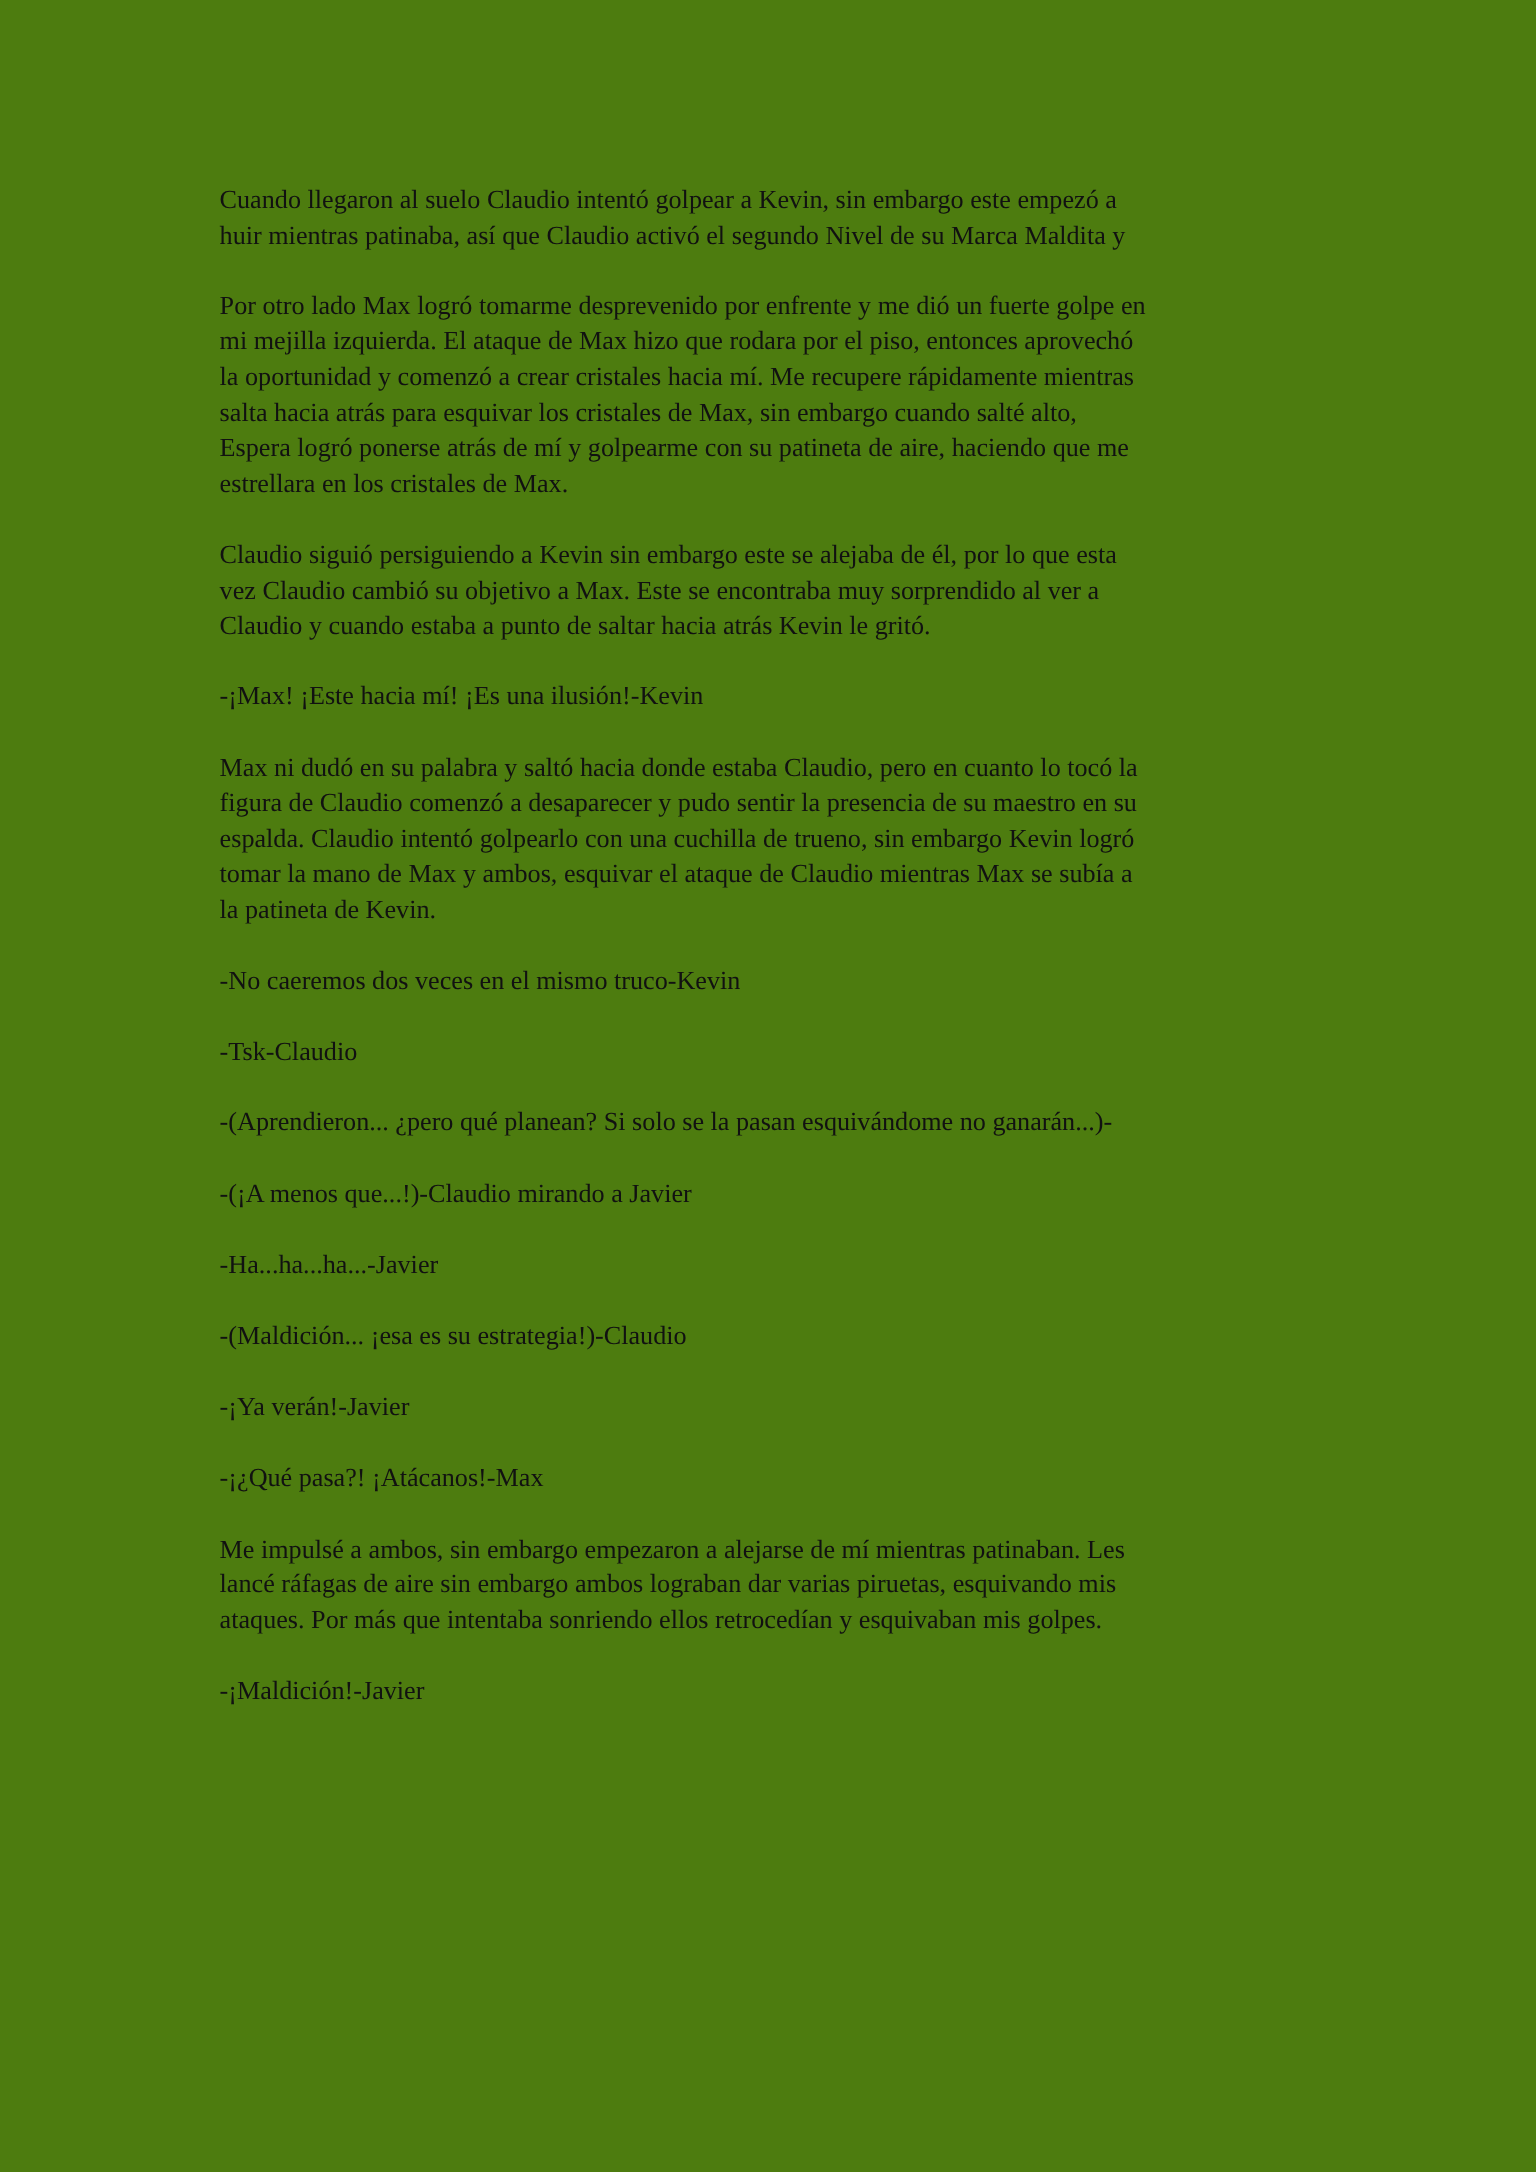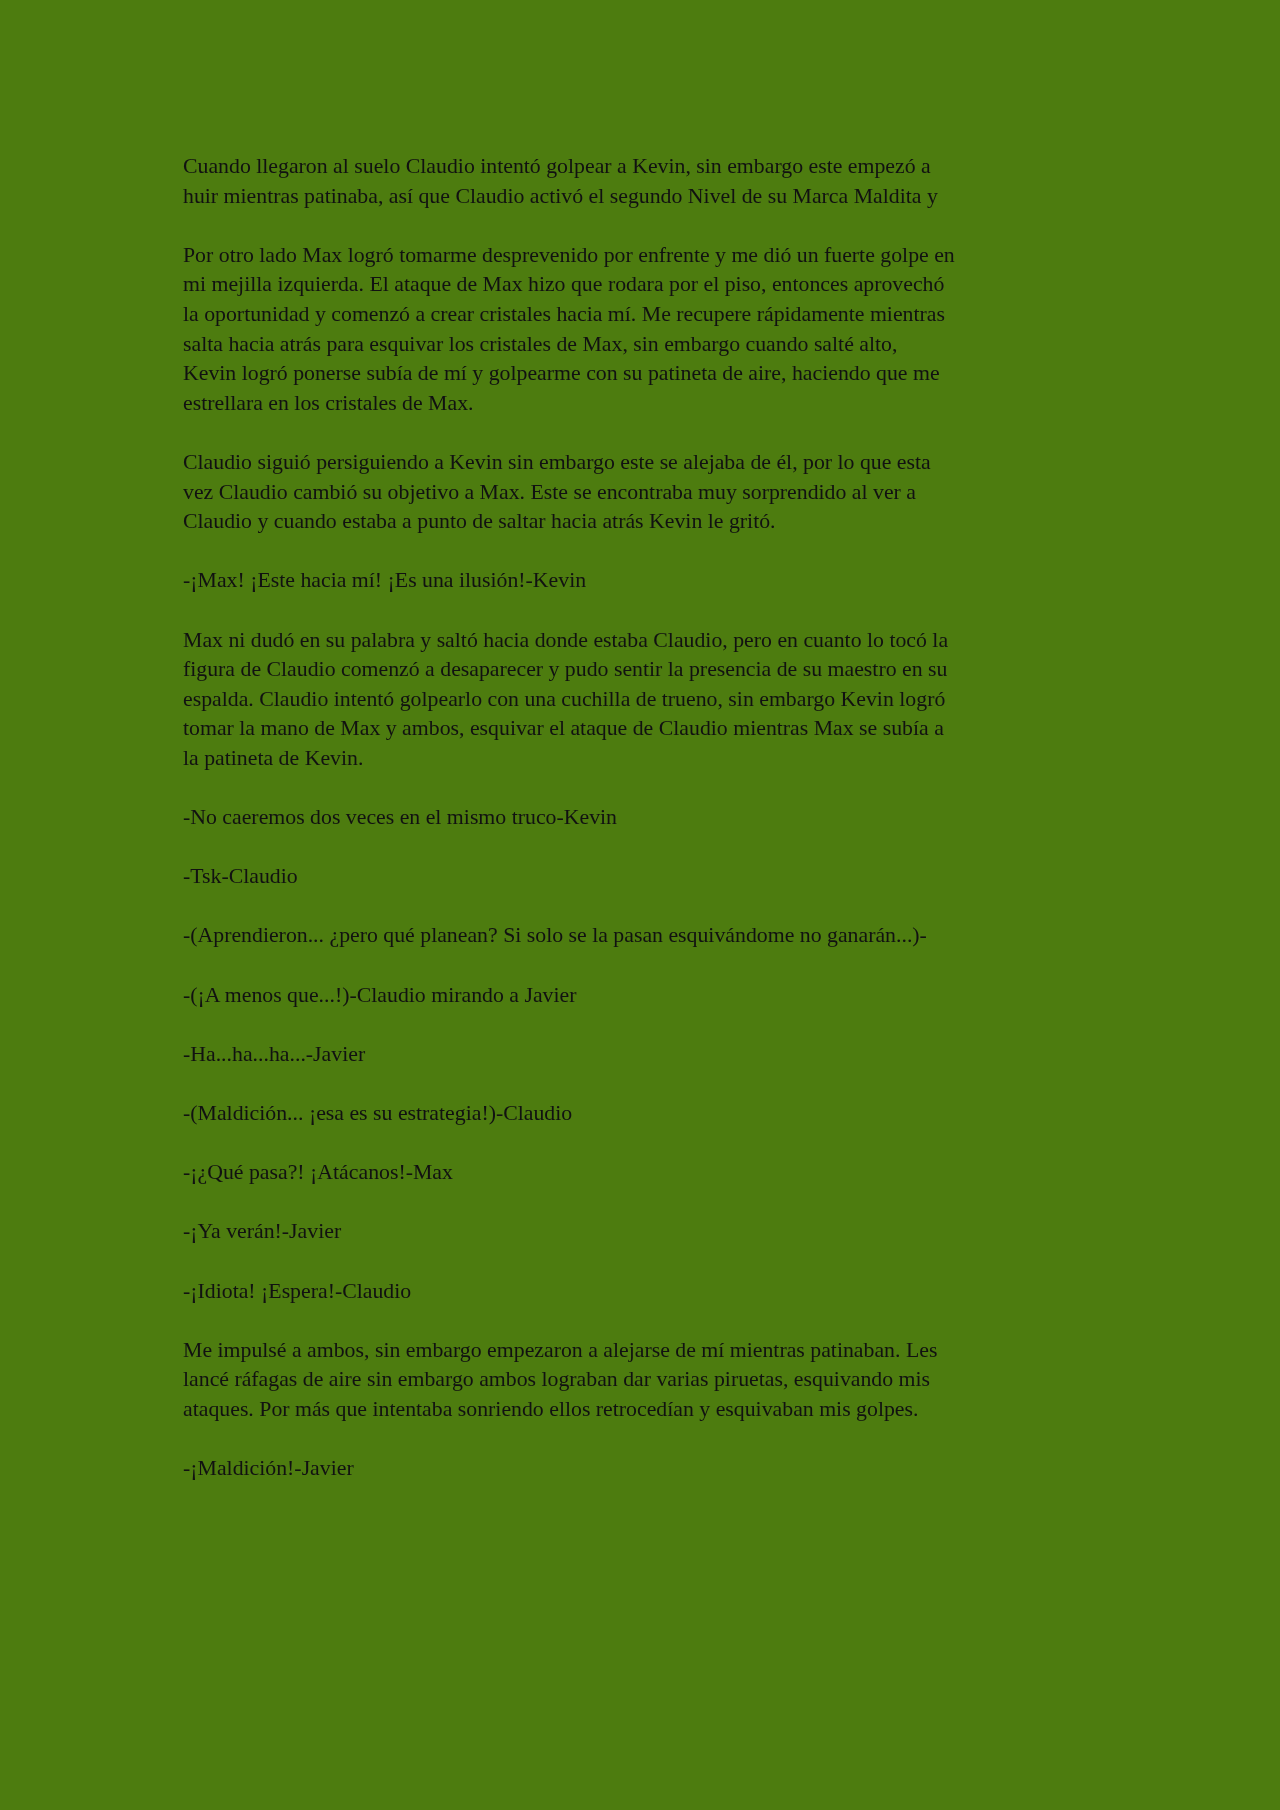--- a/index.html
+++ b/index.html
@@ -49,21 +49,21 @@
 
     <p class="para">
       <span class="line">Cuando llegaron al suelo Claudio intentó golpear a Kevin, sin embargo este empezó a</span>
       <span class="line">huir mientras patinaba, así que Claudio activó el segundo Nivel de su Marca Maldita y</span>
     </p>
     <p class="para">
       <span class="line">Por otro lado Max logró tomarme desprevenido por enfrente y me dió un fuerte golpe en</span>
       <span class="line">mi mejilla izquierda. El ataque de Max hizo que rodara por el piso, entonces aprovechó</span>
       <span class="line">la oportunidad y comenzó a crear cristales hacia mí. Me recupere rápidamente mientras</span>
       <span class="line">salta hacia atrás para esquivar los cristales de Max, sin embargo cuando salté alto,</span>
-      <span class="line">Kevin logró ponerse subía de mí y golpearme con su patineta de aire, haciendo que me</span>
+      <span class="line">Espera logró ponerse atrás de mí y golpearme con su patineta de aire, haciendo que me</span>
       <span class="line">estrellara en los cristales de Max.</span>
     </p>
     <p class="para">
       <span class="line">Claudio siguió persiguiendo a Kevin sin embargo este se alejaba de él, por lo que esta</span>
       <span class="line">vez Claudio cambió su objetivo a Max. Este se encontraba muy sorprendido al ver a</span>
       <span class="line">Claudio y cuando estaba a punto de saltar hacia atrás Kevin le gritó.</span>
     </p>
     <p class="para">
       <span class="line">-¡Max! ¡Este hacia mí! ¡Es una ilusión!-Kevin</span>
     </p>
@@ -86,27 +86,24 @@
     <p class="para">
       <span class="line">-(¡A menos que...!)-Claudio mirando a Javier</span>
     </p>
     <p class="para">
       <span class="line">-Ha...ha...ha...-Javier</span>
     </p>
     <p class="para">
       <span class="line">-(Maldición... ¡esa es su estrategia!)-Claudio</span>
     </p>
     <p class="para">
-      <span class="line">-¡¿Qué pasa?! ¡Atácanos!-Max</span>
-    </p>
-    <p class="para">
       <span class="line">-¡Ya verán!-Javier</span>
     </p>
     <p class="para">
-      <span class="line">-¡Idiota! ¡Espera!-Claudio</span>
+      <span class="line">-¡¿Qué pasa?! ¡Atácanos!-Max</span>
     </p>
     <p class="para">
       <span class="line">Me impulsé a ambos, sin embargo empezaron a alejarse de mí mientras patinaban. Les</span>
       <span class="line">lancé ráfagas de aire sin embargo ambos lograban dar varias piruetas, esquivando mis</span>
       <span class="line">ataques. Por más que intentaba sonriendo ellos retrocedían y esquivaban mis golpes.</span>
     </p>
     <p class="para">
       <span class="line">-¡Maldición!-Javier</span>
     </p>
   </div>

